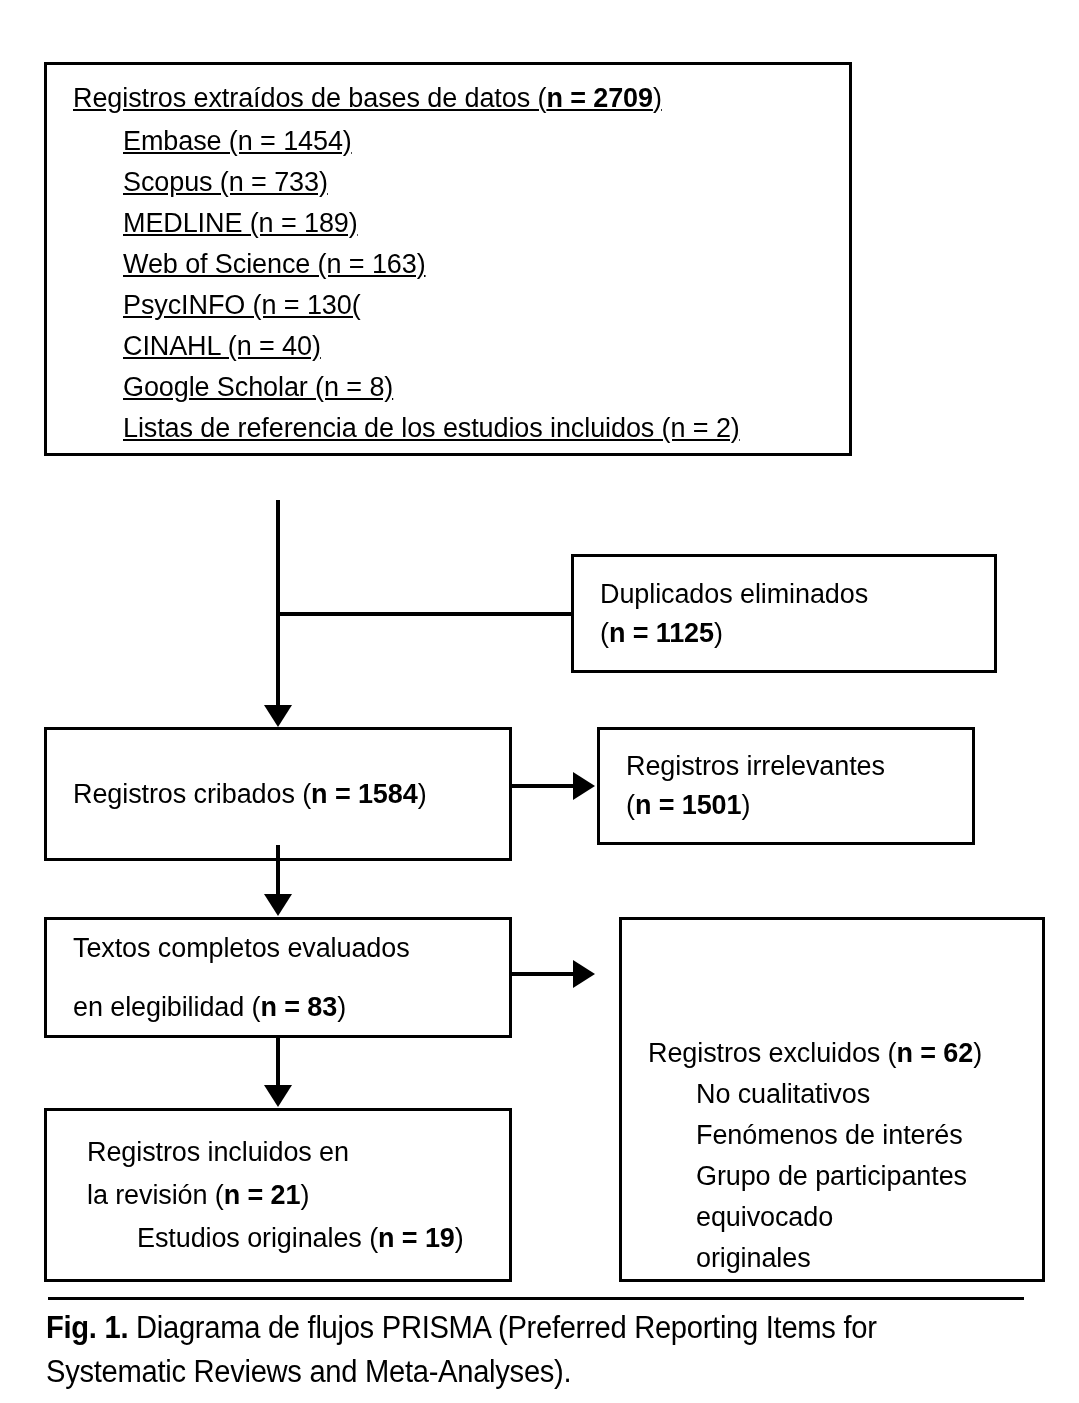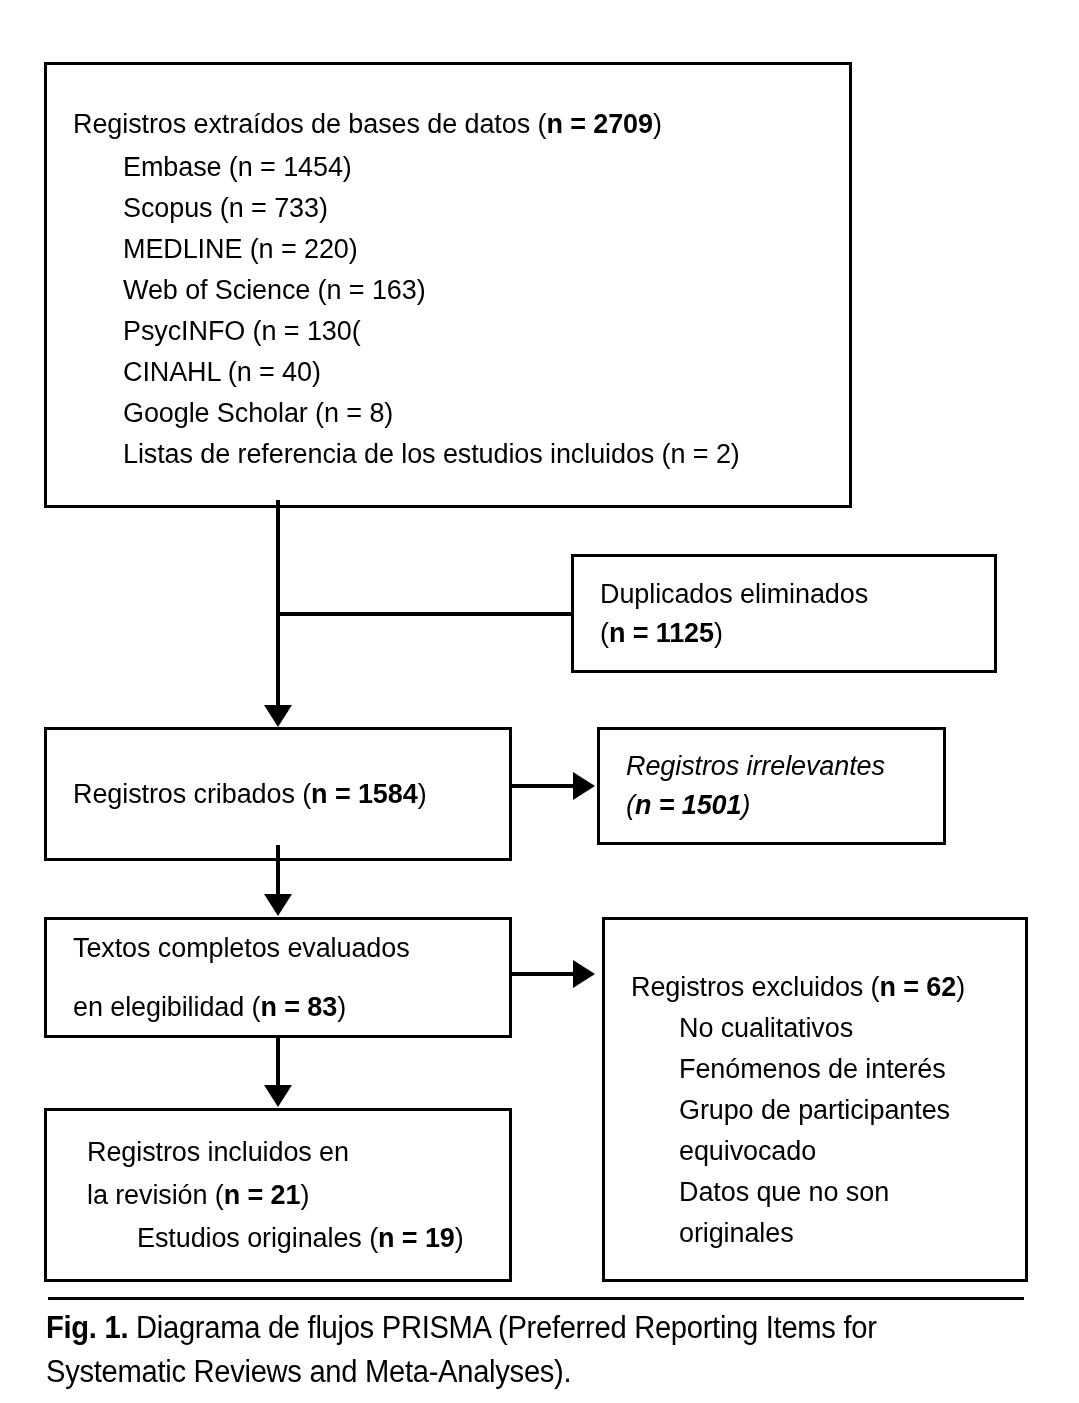--- a/index.html
+++ b/index.html
@@ -39,22 +39,23 @@
     white-space: nowrap;
     letter-spacing: -0.1px;
   }
   .box .line.indent  { padding-left: 50px; }
   .box .line.indent2 { padding-left: 48px; }
   .bold { font-weight: bold; }
 
   
   #box-sources {
     left: 44px; top: 62px;
-    width: 808px; height: 446px;
+    width: 808px; height: 394px;
     padding: 8px 0 0 26px;
+    text-decoration: underline;
   }
   #box-sources .line { line-height: 41px; font-size: 27px; }
   #box-sources .line:first-child { margin-bottom: 2px; }
 
   
   #box-duplicates {
     left: 571px; top: 554px;
     width: 426px; height: 119px;
     padding-left: 26px;
   }
@@ -62,39 +63,38 @@
   
   #box-screened {
     left: 44px; top: 727px;
     width: 468px; height: 134px;
     padding-left: 26px;
   }
 
   
   #box-irrelevant {
     left: 597px; top: 727px;
-    width: 349px; height: 118px;
-    padding-left: 26px;
-    font-style: italic;
+    width: 378px; height: 118px;
+    padding-left: 26px;
   }
 
   
   #box-eligibility {
     left: 44px; top: 917px;
     width: 468px; height: 121px;
     padding-left: 26px;
     gap: 20px;
   }
 
   
   #box-excluded {
-    left: 602px; top: 917px;
+    left: 619px; top: 917px;
     width: 426px; height: 365px;
     padding-left: 26px;
-    justify-content: center;
+    justify-content: flex-end;
     padding-top: 22px;
   }
   #box-excluded .line { line-height: 41px; }
 
   
   #box-included {
     left: 44px; top: 1108px;
     width: 468px; height: 174px;
     padding-left: 40px;
   }
@@ -148,21 +148,21 @@
 </style>
 </head>
 <body>
 
 <div id="canvas">
 
   <div class="box" id="box-sources">
     <div class="line"><span>Registros extraídos de bases de datos (</span><span class="bold">n = 2709</span><span>)</span></div>
     <div class="line indent">Embase (n = 1454)</div>
     <div class="line indent">Scopus (n = 733)</div>
-    <div class="line indent">MEDLINE (n = 220)</div>
+    <div class="line indent">MEDLINE (n = 189)</div>
     <div class="line indent">Web of Science (n = 163)</div>
     <div class="line indent">PsycINFO (n = 130(</div>
     <div class="line indent">CINAHL (n = 40)</div>
     <div class="line indent">Google Scholar (n = 8)</div>
     <div class="line indent">Listas de referencia de los estudios incluidos (n = 2)</div>
   </div>
 
   <div class="vline" style="left:276px; top:500px; height:209px;"></div>
   <div class="arrow-down" style="left:264px; top:705px;"></div>
 
@@ -196,21 +196,20 @@
 
   <div class="hline" style="left:512px; top:972px; width:63px;"></div>
   <div class="arrow-right" style="left:573px; top:960px;"></div>
 
   <div class="box" id="box-excluded">
     <div class="line"><span>Registros excluidos (</span><span class="bold">n = 62</span><span>)</span></div>
     <div class="line indent2">No cualitativos</div>
     <div class="line indent2">Fenómenos de interés</div>
     <div class="line indent2">Grupo de participantes</div>
     <div class="line indent2">equivocado</div>
-    <div class="line indent2">Datos que no son</div>
     <div class="line indent2">originales</div>
   </div>
 
   <div class="vline" style="left:276px; top:1038px; height:50px;"></div>
   <div class="arrow-down" style="left:264px; top:1085px;"></div>
 
   <div class="box" id="box-included">
     <div class="line">Registros incluidos en</div>
     <div class="line"><span>la revisión (</span><span class="bold">n = 21</span><span>)</span></div>
     <div class="line indent"><span>Estudios originales (</span><span class="bold">n = 19</span><span>)</span></div>

